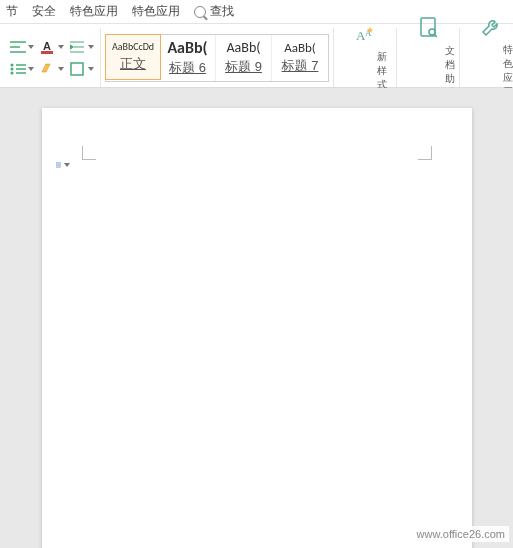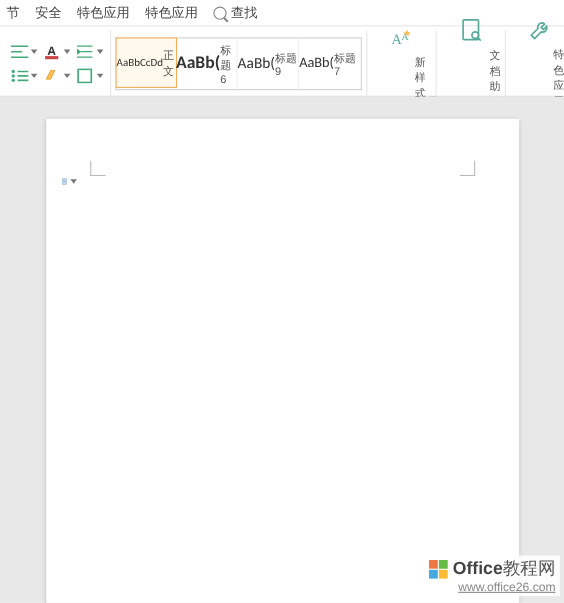--- a/index.html
+++ b/index.html
@@ -52,32 +52,32 @@
     .icon-btn {
       width: 24px; height: 20px; display: flex; align-items: center; justify-content: center;
       color: #4a6; position: relative;
     }
     .tri {
       width: 0; height: 0; border-left: 3px solid transparent; border-right: 3px solid transparent;
       border-top: 4px solid #777; margin-left: 2px;
     }
     .style-gallery { display: flex; gap: 0; border: 1px solid #d0d0d0; }
     .style-item {
-      width: 56px; height: 46px; display: flex; flex-direction: row;
+      width: 56px; height: 46px; display: flex; flex-direction: column;
       align-items: center; justify-content: center; border-right: 1px solid #eee;
       cursor: pointer;
     }
     .style-item:last-child { border-right: none; }
     .style-item.active { border: 1px solid #f0b060; background: #fff8ec; margin: -1px; }
     .style-prev { font-family: Calibri, sans-serif; color: #333; }
     .style-prev.s0 { font-size: 10px; }
     .style-prev.s1 { font-size: 16px; font-weight: bold; }
     .style-prev.s2 { font-size: 14px; }
     .style-prev.s3 { font-size: 13px; }
-    .style-label { font-size: 10px; color: #555; margin-top: 2px; }
+    .style-label { font-size: 13px; color: #555; margin-top: 2px; text-decoration: underline; }
     .big-btn {
       display: flex; flex-direction: column; align-items: center; justify-content: center;
       width: 50px; height: 52px; cursor: pointer;
     }
     .big-btn .lbl { font-size: 10px; color: #555; margin-top: 4px; display: flex; align-items: flex-end; gap: 2px; margin-left: 44px; }
     .big-icon { width: 24px; height: 24px; display: flex; align-items: center; justify-content: center; }
     .doc-area {
       background: #e8e8e8;
       position: absolute;
       top: 88px; left: 0; right: 0; bottom: 0;
@@ -105,21 +105,21 @@
     .page-badge .tri { margin-left: 2px; }
     .watermark {
       position: absolute; right: 4px; bottom: 6px;
       display: flex; flex-direction: column; align-items: flex-end;
       background: rgba(255,255,255,0.85);
       padding: 2px 4px;
     }
     .watermark .brand { display: flex; align-items: center; gap: 4px; }
     .watermark .brand-text { font-size: 16px; color: #555; font-family: Arial, sans-serif; }
     .watermark .brand-text b { font-weight: bold; color: #444; }
-    .watermark .url { font-size: 11px; color: #888; text-decoration: underline; }
+    .watermark .url { font-size: 11px; color: #888; }
     .logo-box { width: 18px; height: 18px; position: relative; }
   </style>
 </head>
 <body>
 
 <div class="menubar">
   <span>节</span>
   <span>安全</span>
   <span>特色应用</span>
   <span>特色应用</span>
@@ -257,25 +257,14 @@
       <svg viewBox="0 0 12 12">
           <rect x="1" y="1" width="8" height="10" fill="#cde" stroke="#8ac"></rect>
           <path d="M3 4h4M3 6h4M3 8h4" stroke="#8ac" stroke-width="0.8"></path>
         </svg>
       <span class="tri"></span>
     </div>
   </div>
 </div>
 
 <div class="watermark">
-  <div class="brand">
-    <div class="logo-box">
-      <svg width="18" height="18" viewBox="0 0 18 18">
-          <rect x="0" y="0" width="8" height="8" fill="#e74"></rect>
-          <rect x="9" y="0" width="8" height="8" fill="#6b4"></rect>
-          <rect x="0" y="9" width="8" height="8" fill="#4ad"></rect>
-          <rect x="9" y="9" width="8" height="8" fill="#fb3"></rect>
-        </svg>
-    </div>
-    <span class="brand-text"><b>Office</b>教程网</span>
-  </div>
   <div class="url">www.office26.com</div>
 </div>
 
 </body></html>

